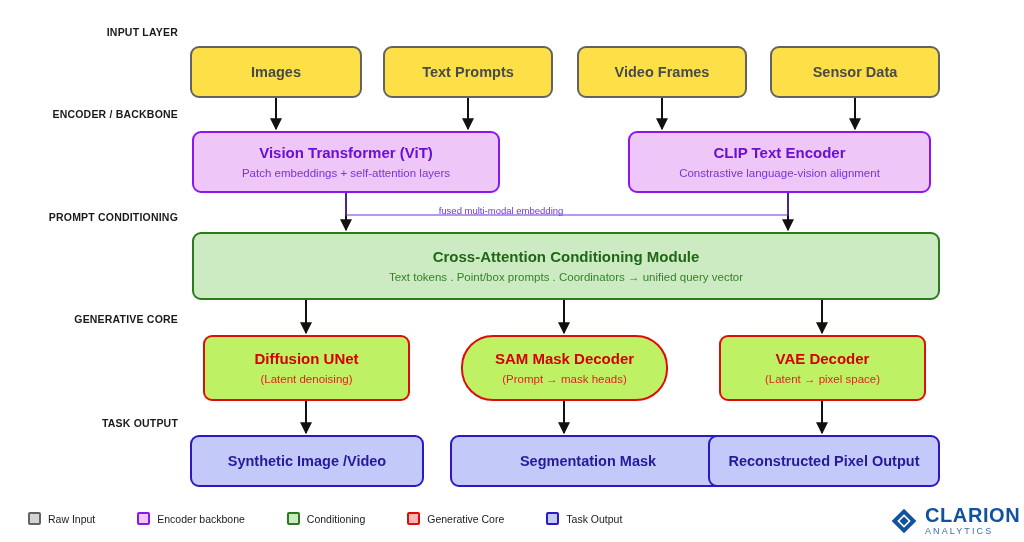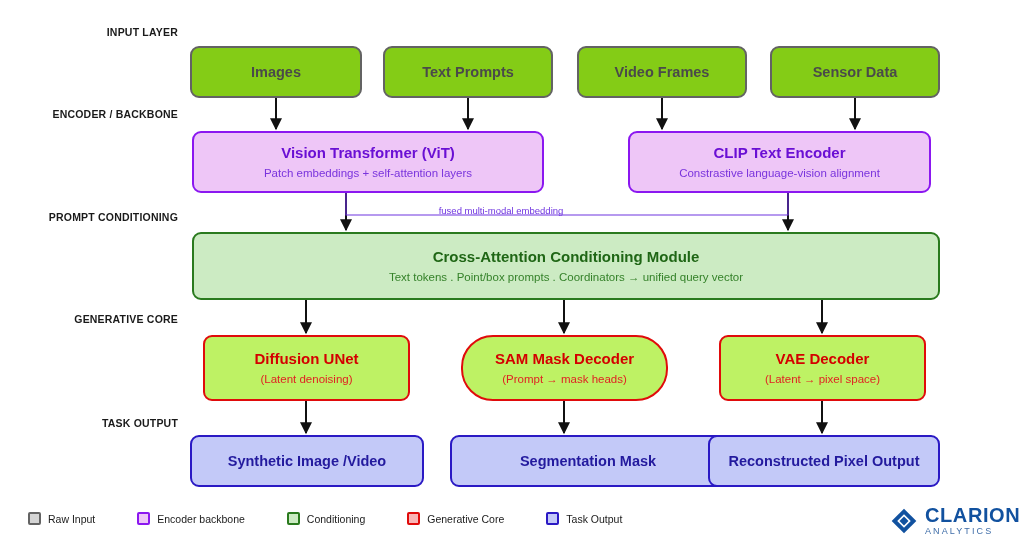--- a/index.html
+++ b/index.html
@@ -48,21 +48,21 @@
     font-weight: bold;
     white-space: nowrap;
   }
   .node .sub {
     white-space: nowrap;
     margin-top: 3px;
   }
 
   
   .n-input {
-    background: #84cc16;
+    background: #fde047;
     border: 2px solid #636363;
   }
   .n-input .title {
     color: #4a4a4a;
     font-size: 14.5px;
   }
 
   
   .n-encoder {
     background: #eec6f7;
@@ -236,21 +236,21 @@
         <div class="title">Text Prompts</div>
       </div>
       <div class="node n-input" style="left: 577px; top: 46px; width: 170px; height: 52px;">
         <div class="title">Video Frames</div>
       </div>
       <div class="node n-input" style="left: 770px; top: 46px; width: 170px; height: 52px;">
         <div class="title">Sensor Data</div>
       </div>
     </div>
   <div id="encoder-row">
-      <div class="node n-encoder" style="left: 192px; top: 131px; width: 352px; height: 62px;">
+      <div class="node n-encoder" style="left: 192px; top: 131px; width: 308px; height: 62px;">
         <div class="title">Vision Transformer (ViT)</div>
         <div class="sub">Patch embeddings + self-attention layers</div>
       </div>
       <div class="node n-encoder" style="left: 628px; top: 131px; width: 303px; height: 62px;">
         <div class="title">CLIP Text Encoder</div>
         <div class="sub">Constrastive language-vision alignment</div>
       </div>
     </div>
 
   <div class="fused-label" id="fused-label" style="left: 501px; top: 205px; transform: translateX(-50%); color: rgb(111, 52, 224);">fused multi-modal embedding</div>

